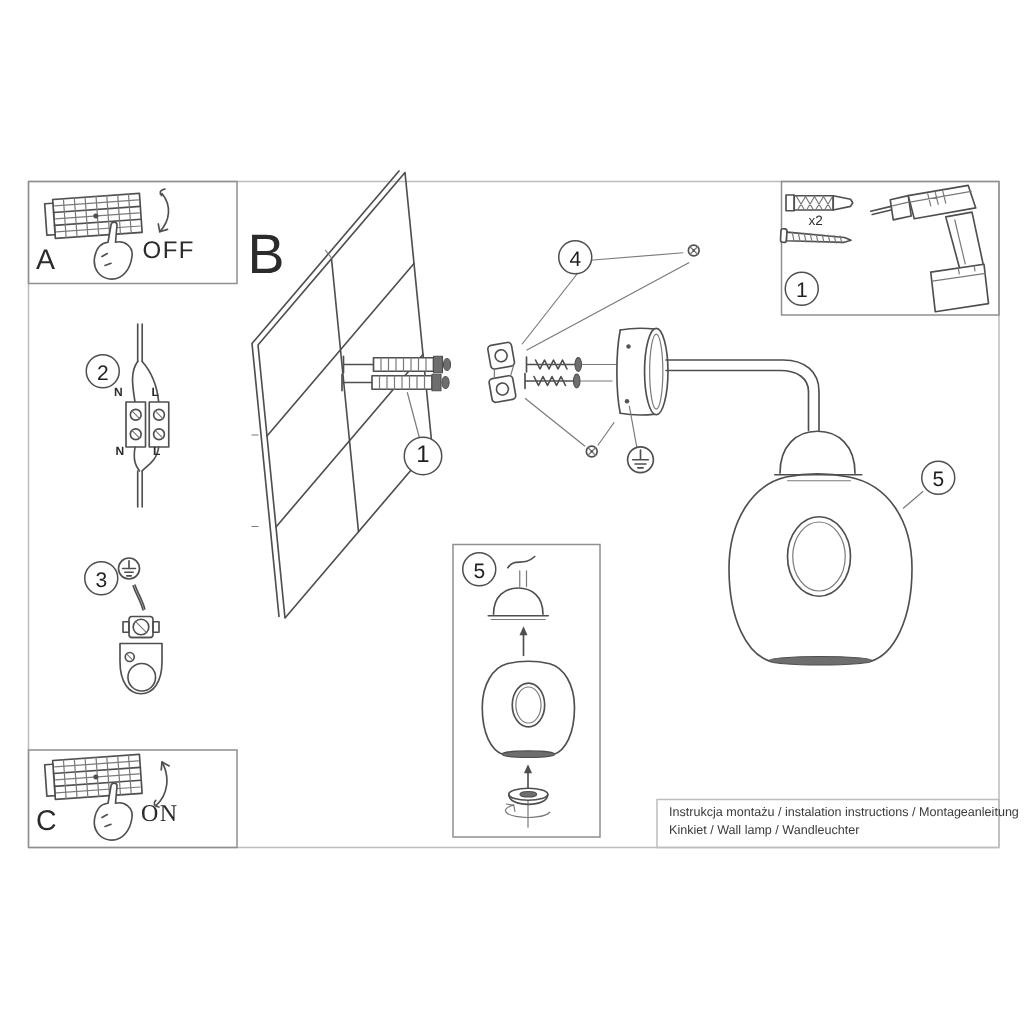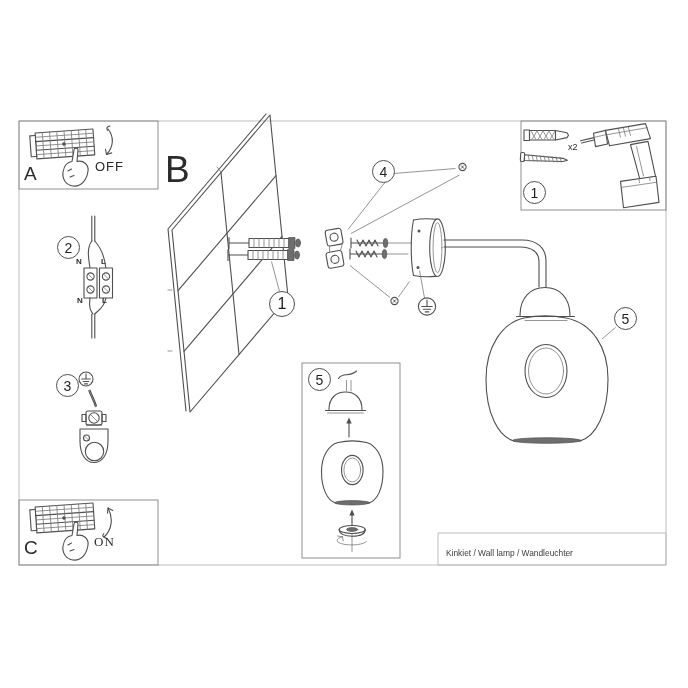--- a/index.html
+++ b/index.html
@@ -10,21 +10,21 @@
   .sheet svg { position:absolute; left:0; top:0; }
   .art   { stroke:#4f4f4f; stroke-width:1.1; fill:none; stroke-linejoin:round; stroke-linecap:round; }
   .thin  { stroke:#7a7a7a; stroke-width:0.8; fill:none; }
   .grid  { stroke:#8f8f8f; stroke-width:1; fill:none; }
   .lite  { stroke:#bdbdbd; stroke-width:1; fill:none; }
   .wfill { fill:#ffffff; }
   .dfill { fill:#6e6e6e; stroke:#4f4f4f; stroke-width:0.7; }
   .txt   { position:absolute; color:#2b2b2b; white-space:nowrap; }
   .big-letter { font-size:37px; }
   .box-letter { font-size:19px; }
-  .switch-lbl { font-size:13px; letter-spacing:1px; }
+  .switch-lbl { font-size:16px; letter-spacing:1px; }
   .nl    { font-size:8px; font-weight:bold; }
   .qty   { font-size:9px; }
   .foot  { font-size:8.4px; color:#3c3c3c; }
   .co {
     position:absolute; width:21px; height:21px; border:1.3px solid #4f4f4f;
     border-radius:50%; background:#fff; display:flex; align-items:center;
     justify-content:center; font-size:14px; color:#1f1f1f;
   }
   .co.lg { width:24px; height:24px; font-size:16px; }
 </style>
@@ -297,25 +297,26 @@
   <div class="txt big-letter" style="left:165px; top:149px;">B</div>
   <div class="txt box-letter" style="left:24px; top:537px;">C</div>
   <div class="txt switch-lbl" style="left:95px; top:159px;">OFF</div>
   <div class="txt switch-lbl" style="left:94px; top:534px;font-family:Liberation Serif, serif;">ON</div>
 
   <div class="txt nl" style="left:76px; top:257px;">N</div>
   <div class="txt nl" style="left:101px; top:257px;">L</div>
   <div class="txt nl" style="left:77px; top:296px;">N</div>
   <div class="txt nl" style="left:102px; top:296px;">L</div>
 
-  <div class="txt qty" style="left:568px; top:142px;">x2</div>
+  <div class="txt qty" style="left:539px; top:142px;">x2</div>
 
   <div class="co" style="left:57px; top:236px;">2</div>
   <div class="co" style="left:56px; top:374px;">3</div>
   <div class="co lg" style="left:269px; top:291px;">1</div>
   <div class="co" style="left:372px; top:160px;">4</div>
   <div class="co" style="left:523px; top:181px;">1</div>
   <div class="co" style="left:614px; top:307px;">5</div>
   <div class="co" style="left:308px; top:368px;">5</div>
 
+  <div class="txt foot" style="left:446px; top:536px;">Instrukcja montażu / instalation instructions / Montageanleitung</div>
   <div class="txt foot" style="left:446px; top:548px;text-align:center;">Kinkiet / Wall lamp / Wandleuchter</div>
 
 </div>
 
 </body></html>

